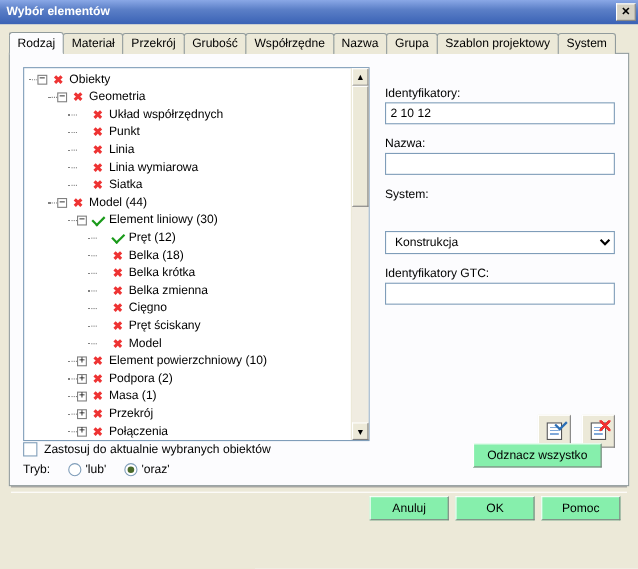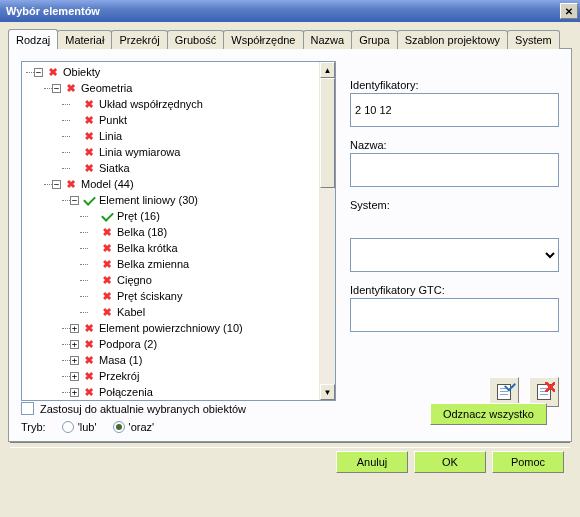--- a/index.html
+++ b/index.html
@@ -19,38 +19,38 @@
 .panel { border:1px solid #919b9c; background:#fcfcfe; padding: 12px; height: 394px; position:relative; margin-top:-1px; z-index:1;}
 .columns { display:flex; gap: 14px; height: 346px;}
 .tree-wrap { width: 315px; height: 340px; background:#fff; border:1px solid #7f9db9; position:relative; }
 .tree-inner { position:absolute; inset:0 16px 0 0; overflow:hidden; padding:2px 0 2px 4px;}
 .scrollbar { position:absolute; top:0; right:0; bottom:0; width:16px; background:#f0ece1; border-left:1px solid #ece9d8;}
 .sb-btn{height:16px;background:#ece9d8;border:1px solid #fff;border-right-color:#808080;border-bottom-color:#808080;display:flex;align-items:center;justify-content:center;font-size:8px;color:#000;}
 .sb-track{height:calc(100% - 32px);position:relative;}
 .sb-thumb{position:absolute;left:0;right:0;top:0;height:110px;background:#ece9d8;border:1px solid #fff;border-right-color:#808080;border-bottom-color:#808080;}
 .right-col { flex:1; display:flex; flex-direction:column; padding-top: 18px;}
 .field-lbl{margin-bottom:2px;}
-.text-input{width:100%; height:20px; border:1px solid #7f9db9; background:#fff; padding:16px 4px; font-family:inherit;}
+.text-input{width:100%; height:20px; border:1px solid #7f9db9; background:#fff; padding:2px 4px; font-family:inherit;}
 select.text-input{height:21px;margin-top:25px;}
 .spacer12{height:12px;}
 .right-actions{margin-top:auto;display:flex;gap:10px;justify-content:flex-end;}
 .icon-btn{width:30px;height:30px;background:#ece9d8;border:1px solid #fff;border-right-color:#808080;border-bottom-color:#808080;display:flex;align-items:center;justify-content:center;}
 .icon-doc{position:relative;width:14px;height:16px;background:#fff;border:1px solid #555;}
 .icon-doc::before{content:"";position:absolute;top:3px;left:2px;right:2px;height:8px;background:repeating-linear-gradient(#7fa8d9,#7fa8d9 1px,transparent 1px,transparent 3px);}
 .icon-btn.del .icon-doc::after{content:"";position:absolute;top:-3px;right:-5px;width:10px;height:10px;background:linear-gradient(45deg,transparent 40%,#e33 40%,#e33 60%,transparent 60%),linear-gradient(-45deg,transparent 40%,#e33 40%,#e33 60%,transparent 60%);}
 .icon-btn.ok .icon-doc::after{content:"";position:absolute;top:-3px;right:-5px;width:8px;height:5px;border-left:2px solid #2a6eb5;border-bottom:2px solid #2a6eb5;transform:rotate(-45deg);}
 
 .bottom-panel{position:absolute;left:12px;right:12px;bottom:8px;}
 .chk-row{display:flex;align-items:center;gap:6px;margin-bottom:6px;}
 .chk{width:13px;height:13px;border:1px solid #7f9db9;background:#fff;}
 .radio-row{display:flex;align-items:center;gap:16px;}
 .radio-group{display:flex;align-items:flex-end;gap:4px;}
 .radio-outer{width:12px;height:12px;border:1px solid #7f9db9;border-radius:50%;background:#fff;display:flex;align-items:center;justify-content:center;}
 .radio-dot{width:6px;height:6px;border-radius:50%;background:#4a6a2a;}
-.btn{height:22px;padding:0 12px;background:#bef264;border:1px solid #fff;border-right-color:#808080;border-bottom-color:#808080;cursor:default;min-width:70px;}
+.btn{height:22px;padding:0 12px;background:#86efac;border:1px solid #fff;border-right-color:#808080;border-bottom-color:#808080;cursor:default;min-width:70px;}
 .deselect-row{position:absolute;right:12px;bottom:8px;}
 
 .dlg-buttons{display:flex;gap:6px;justify-content:flex-end;padding:3px 8px 0;}
 .dlg-buttons .btn{min-width:72px;}
 .btn-sep{border-top:1px solid #fff;margin:4px 2px 0;}
 .btn-sep2{border-top:1px solid #808080;margin:0 2px;}
 
 
 .node{display:flex;align-items:center;height:16px;white-space:nowrap;position:relative;}
 .exp{width:9px;height:9px;border:1px solid #808080;background:#fff;display:inline-flex;align-items:center;justify-content:center;margin-right:3px;flex-shrink:0;}
@@ -156,21 +156,21 @@
                 <span>−</span>
               </span>
               <span class="mark chk"></span>
               <span>Element liniowy (30)</span>
             </div>
             <div class="node">
               <span style="display: inline-block; width: 54px;"></span>
               <span class="hline" style="width: 8px;"></span>
               <span class="exp hidden"></span>
               <span class="mark chk"></span>
-              <span>Pręt (16)</span>
+              <span>Pręt (12)</span>
             </div>
             <div class="node">
               <span style="display: inline-block; width: 54px;"></span>
               <span class="hline" style="width: 8px;"></span>
               <span class="exp hidden"></span>
               <span class="mark x">✖</span>
               <span>Belka (18)</span>
             </div>
             <div class="node">
               <span style="display: inline-block; width: 54px;"></span>
@@ -198,21 +198,21 @@
               <span class="hline" style="width: 8px;"></span>
               <span class="exp hidden"></span>
               <span class="mark x">✖</span>
               <span>Pręt ściskany</span>
             </div>
             <div class="node">
               <span style="display: inline-block; width: 54px;"></span>
               <span class="hline" style="width: 8px;"></span>
               <span class="exp hidden"></span>
               <span class="mark x">✖</span>
-              <span>Kabel</span>
+              <span>Model</span>
             </div>
             <div class="node">
               <span style="display: inline-block; width: 36px;"></span>
               <span class="hline" style="width: 8px;"></span>
               <span class="exp">
                 <span>+</span>
               </span>
               <span class="mark x">✖</span>
               <span>Element powierzchniowy (10)</span>
             </div>

